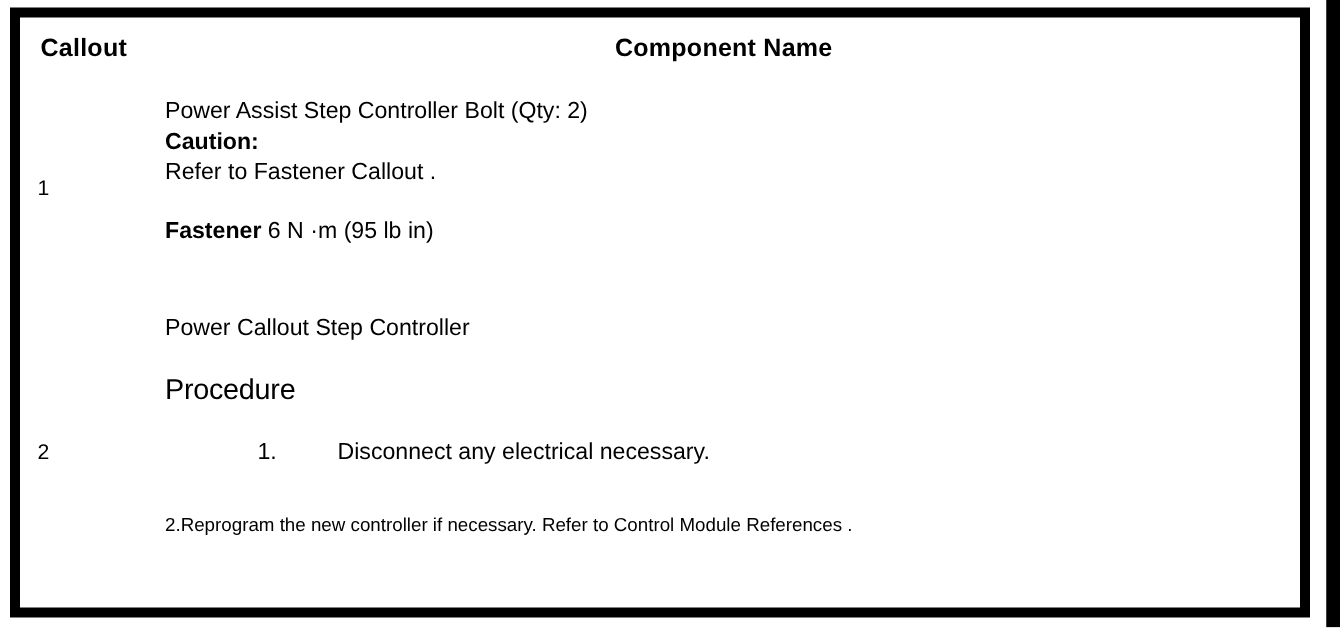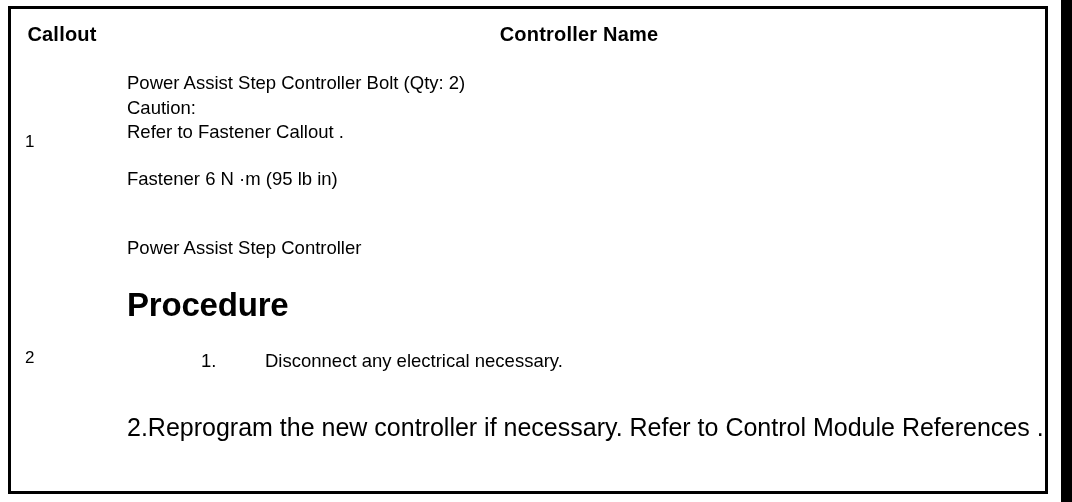--- a/index.html
+++ b/index.html
@@ -30,21 +30,21 @@
     background: #000000;
   }
 
   
   .table-frame {
     position: absolute;
     left: 8px;
     top: 6px;
     width: 1040px;
     height: 488px;
-    border: 3px solid #000000;
+    border: 8px solid #000000;
     box-sizing: border-box;
     background: #ffffff;
   }
 
   table.comp-table {
     border-collapse: collapse;
     width: 100%;
     height: 100%;
     table-layout: fixed;
   }
@@ -91,28 +91,28 @@
     padding: 12px 14px 10px 14px !important;
     font-size: 18.5px;
     line-height: 1.33;
   }
 
   .row-1 > td {
     border-bottom: 3px solid #000000;
   }
 
   .txt-line { white-space: nowrap; }
-  .b { font-weight: normal; }
+  .b { font-weight: bold; }
   .spacer-sm { height: 16px; }
   .spacer-md { height: 22px; }
 
   h2.procedure-heading {
     margin: 0;
-    font-size: 33px;
-    font-weight: bold;
+    font-size: 23px;
+    font-weight: normal;
     letter-spacing: -0.2px;
   }
 
   ol.proc-list {
     margin: 0;
     padding: 0;
     list-style: none;
   }
   ol.proc-list li.step-indented {
     margin: 0;
@@ -123,58 +123,58 @@
   }
   ol.proc-list li.step-indented .num {
     position: absolute;
     left: 74px;
   }
   ol.proc-list li.step-indented .step-txt {
     display: inline-block;
     margin-left: 64px;
   }
   .step-flush {
-    font-size: 25px;
+    font-size: 15px;
     white-space: nowrap;
   }
 </style>
 </head>
 <body>
 
 <div id="page">
 
   <div class="table-frame">
     <table class="comp-table">
       <colgroup>
         <col class="col-callout">
         <col>
       </colgroup>
       <thead>
         <tr class="hdr-row">
           <th class="hdr-callout">Callout</th>
-          <th class="hdr-component">Controller Name</th>
+          <th class="hdr-component">Component Name</th>
         </tr>
       </thead>
       <tbody>
 
         <tr class="body-row row-1">
           <td class="cell-callout">1</td>
           <td class="cell-content">
             <div class="txt-line">Power Assist Step Controller Bolt (Qty: 2)</div>
             <div class="txt-line b">Caution:</div>
             <div class="txt-line">Refer to Fastener Callout .</div>
             <div class="spacer-md"></div>
             <div class="txt-line"><span class="b">Fastener</span><span>&nbsp;</span><span>6 N ·m (95 lb in)</span></div>
           </td>
         </tr>
 
         <tr class="body-row row-2">
           <td class="cell-callout">2</td>
           <td class="cell-content">
-            <div class="txt-line">Power Assist Step Controller</div>
+            <div class="txt-line">Power Callout Step Controller</div>
             <div class="spacer-md"></div>
             <h2 class="procedure-heading">Procedure</h2>
             <div class="spacer-md"></div>
             <ol class="proc-list">
               <li class="step-indented"><span class="num">1.</span><span class="step-txt">Disconnect any electrical necessary.</span></li>
             </ol>
             <div class="spacer-md"></div>
             <div class="spacer-sm"></div>
             <div class="step-flush">2.Reprogram the new controller if necessary. Refer to Control Module References .</div>
           </td>

